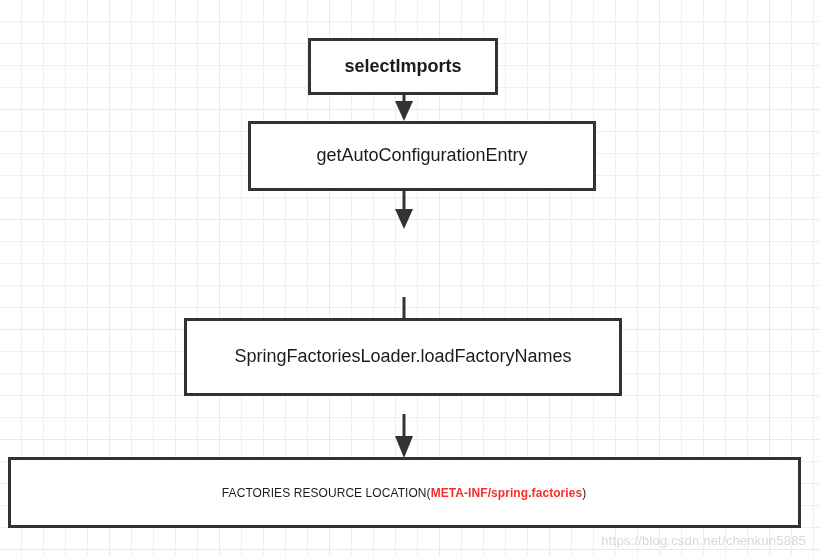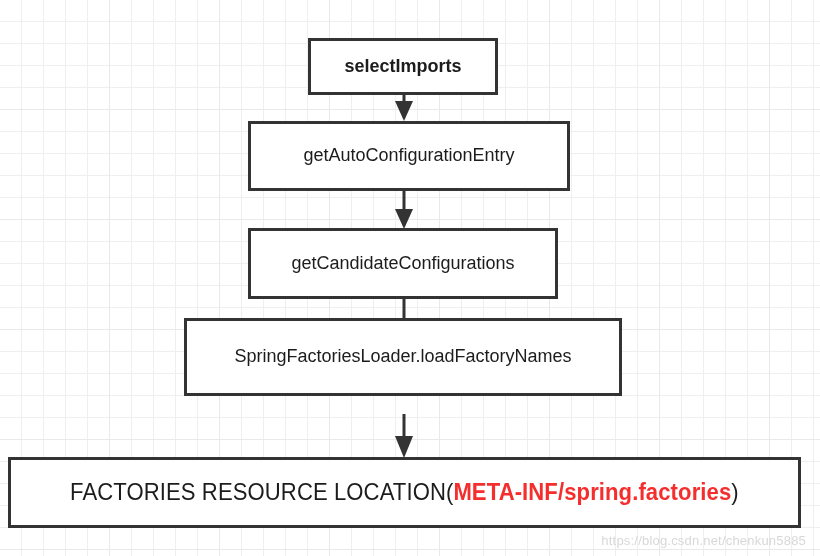--- a/index.html
+++ b/index.html
@@ -57,21 +57,21 @@
     width: 190px;
     height: 57px;
     font-size: 18px;
     font-weight: bold;
   }
 
   
   #node-get-auto-configuration-entry {
     left: 248px;
     top: 121px;
-    width: 322px;
+    width: 348px;
     height: 70px;
     font-size: 18px;
   }
 
   
   #node-get-candidate-configurations {
     left: 248px;
     top: 228px;
     width: 310px;
     height: 71px;
@@ -86,21 +86,21 @@
     height: 78px;
     font-size: 18px;
   }
 
   
   #node-factories-resource-location {
     left: 8px;
     top: 457px;
     width: 793px;
     height: 71px;
-    font-size: 24px;
+    font-size: 13px;
     letter-spacing: 0.1px;
   }
 
   #node-factories-resource-location .node-label {
     font-family: "Liberation Sans Narrow", "Liberation Sans", sans-serif;
     transform: scaleX(0.92);
   }
 
   .accent-red {
     color: #f52d2d;
@@ -159,23 +159,20 @@
   </svg>
 
   <div class="node" id="node-select-imports">
     <span class="node-label">selectImports</span>
   </div>
 
   <div class="node" id="node-get-auto-configuration-entry">
     <span class="node-label">getAutoConfigurationEntry</span>
   </div>
 
-  <div class="node" id="node-get-candidate-configurations">
-    <span class="node-label">getCandidateConfigurations</span>
-  </div>
 
   <div class="node" id="node-spring-factories-loader">
     <span class="node-label">SpringFactoriesLoader.loadFactoryNames</span>
   </div>
 
   <div class="node" id="node-factories-resource-location">
     <span class="node-label"><span>FACTORIES RESOURCE LOCATION(</span><span class="accent-red">META-INF/spring.factories</span><span>)</span></span>
   </div>
 
   <div id="watermark">https://blog.csdn.net/chenkun5885</div>

